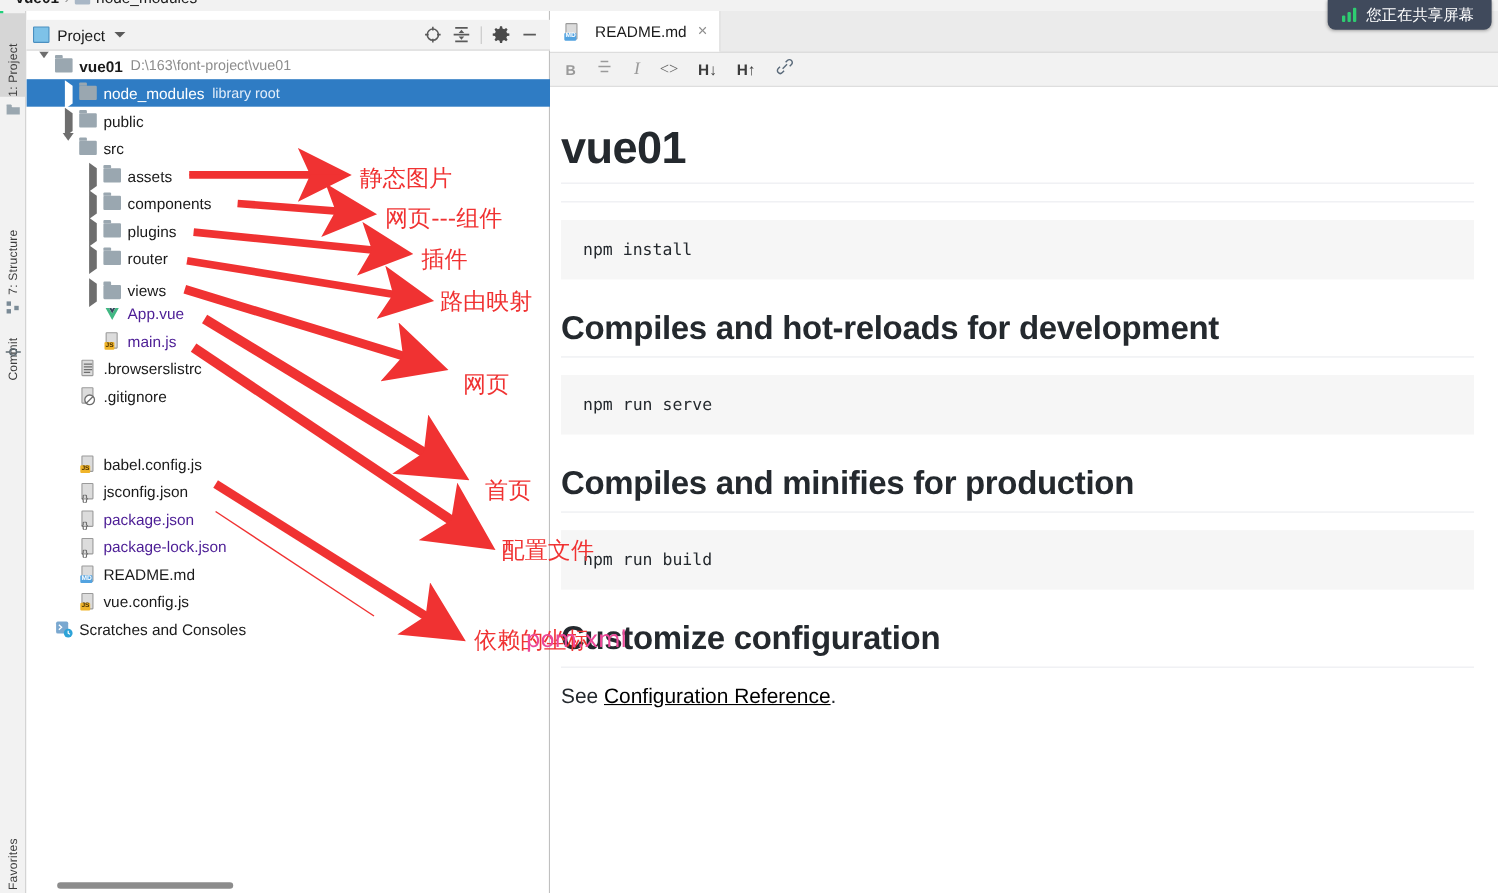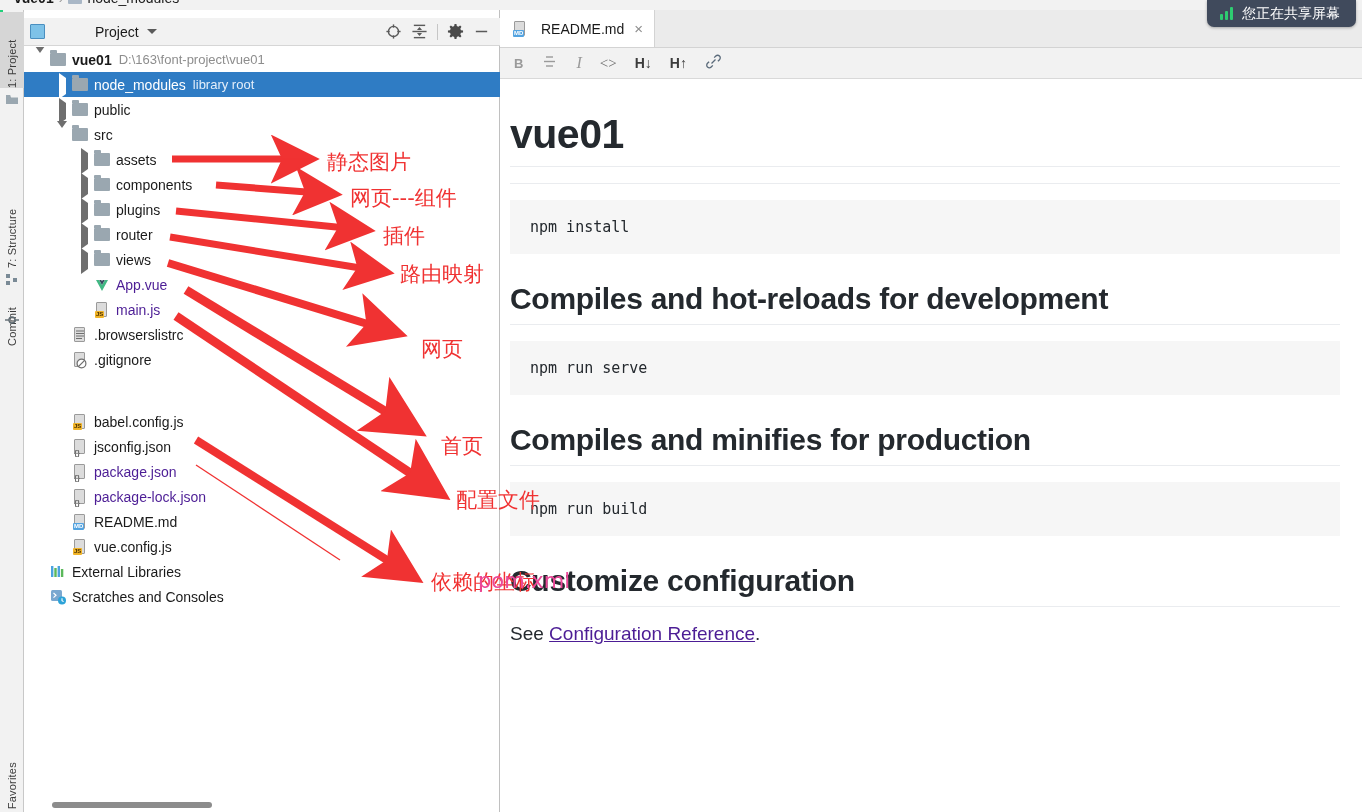--- a/index.html
+++ b/index.html
@@ -55,21 +55,21 @@
   }
   .pp-header {
     position: absolute; left: 0; top: 8px; width: 476px; height: 28px;
     background: #f2f2f2; display: flex; align-items: center; padding: 0 6px;
     border-bottom: 1px solid #d6d6d6;
   }
   .pp-title-ic {
     width: 15px; height: 15px; background: #7ec2e8; border: 1px solid #4a8fc0;
     margin-right: 7px; border-radius: 1px;
   }
-  .pp-title { font-size: 14px; color: #1a1a1a; margin-left: 43px; }
+  .pp-title { font-size: 14px; color: #1a1a1a; }
   .pp-caret {
     width: 0; height: 0; border-left: 5px solid transparent; border-right: 5px solid transparent;
     border-top: 5px solid #5a5a5a; margin-left: 8px;
   }
   .pp-actions { margin-left: auto; display: flex; align-items: center; gap: 9px; padding-right: 4px; }
   .pp-actions .sep { width:1px; height:16px; background:#c6c6c6; }
   .ic { width: 17px; height: 17px; display: block; }
 
   .tree {
     position: absolute; left: 0; top: 37px; width: 476px; bottom: 14px;
@@ -141,21 +141,21 @@
   }
   .md-h1 { font-size:41px; font-weight:bold; color:#24292e; margin:22px 0 8px 0; letter-spacing:-0.5px;}
   .md-h2 { font-size:30px; font-weight:bold; color:#24292e; margin:0 0 8px 0; letter-spacing:-0.3px;}
   .md-rule { height:1px; background:#eaecef; margin:0 0 16px 0; }
   .md-pre {
     background:#f6f6f6; padding:18px 20px; margin:0 0 28px 0;
     font-family:"DejaVu Sans Mono","Liberation Mono",monospace;
     font-size:15px; color:#24292e;
   }
   .md-p { font-size:19px; color:#24292e; margin:16px 0 0 0; }
-  .md-link { color:#4c1d95; }
+  .md-link { color:#000000; }
 
   
   .anno {
     position:absolute; left:0; top:0; width:1362px; height:812px;
     pointer-events:none;
   }
   .anno-txt {
     position:absolute; color:#f03232; font-size:21px; white-space:nowrap;
     font-family:"DejaVu Sans","Liberation Sans",sans-serif;
   }
@@ -312,21 +312,21 @@
         <div class="row" style="padding-left: 54px;">
           <span class="arrow"><span class="tri-r"></span></span>
           <span class="folder-ic"></span>
           <span class="lbl">plugins</span>
         </div>
         <div class="row" style="padding-left: 54px;">
           <span class="arrow"><span class="tri-r"></span></span>
           <span class="folder-ic"></span>
           <span class="lbl">router</span>
         </div>
-        <div class="row" style="padding-left: 54px;">
+        <div class="row" style="padding-left: 54px; align-items: flex-end;">
           <span class="arrow"><span class="tri-r"></span></span>
           <span class="folder-ic"></span>
           <span class="lbl">views</span>
         </div>
         <div class="row" style="padding-left: 54px;">
           <span class="arrow none"></span>
           <span class="vue-ic"><svg width="16" height="16" viewBox="0 0 16 16">
               <path d="M2 3h3l3 5 3-5h3L8 14z" fill="#41b883"></path>
               <path d="M5.2 3h2.1L8 4.3 8.7 3h2.1L8 8z" fill="#35495e"></path>
             </svg></span>
@@ -404,30 +404,20 @@
           </span>
           <span class="lbl">README.md</span>
         </div>
         <div class="row" style="padding-left: 32px;">
           <span class="arrow none"></span>
           <span class="fic">
             <span class="pg"></span>
             <span class="badge js">JS</span>
           </span>
           <span class="lbl">vue.config.js</span>
-        </div>
-        <div class="row" style="padding-left: 10px;">
-          <span class="arrow none"></span>
-          <span class="ext-ic"><svg width="16" height="15" viewBox="0 0 16 15">
-              <rect x="1" y="2" width="2.4" height="11" fill="#4aa3df"></rect>
-              <rect x="4.3" y="4" width="2.4" height="9" fill="#5bb85b"></rect>
-              <rect x="7.6" y="2" width="2.4" height="11" fill="#4aa3df"></rect>
-              <rect x="10.9" y="5" width="2.4" height="8" fill="#5bb85b"></rect>
-            </svg></span>
-          <span class="lbl">External Libraries</span>
         </div>
         <div class="row" style="padding-left: 10px;">
           <span class="arrow none"></span>
           <span class="scr-ic"><svg width="17" height="16" viewBox="0 0 17 16">
               <rect x="1" y="1" width="11" height="11" rx="1.5" fill="#7aa8d0"></rect>
               <path d="M3.5 4 L6 6.3 L3.5 8.6" stroke="#fff" stroke-width="1.2" fill="none"></path>
               <circle cx="12" cy="11.5" r="4" fill="#2da3d8"></circle>
               <path d="M12 9.3v2.3l1.6 1" stroke="#fff" stroke-width="1.1" fill="none"></path>
             </svg></span>
           <span class="lbl">Scratches and Consoles</span>

